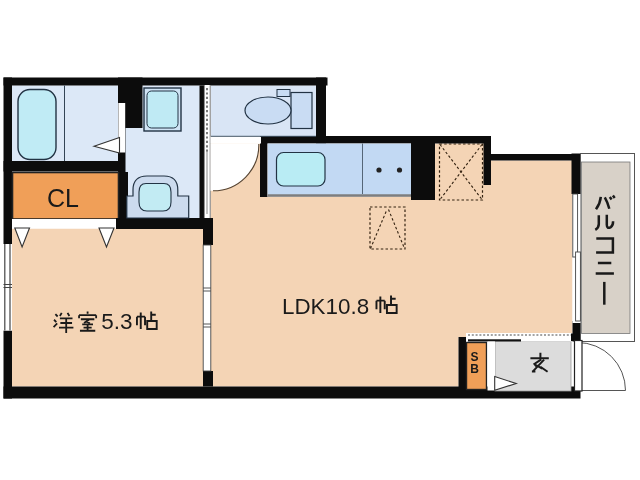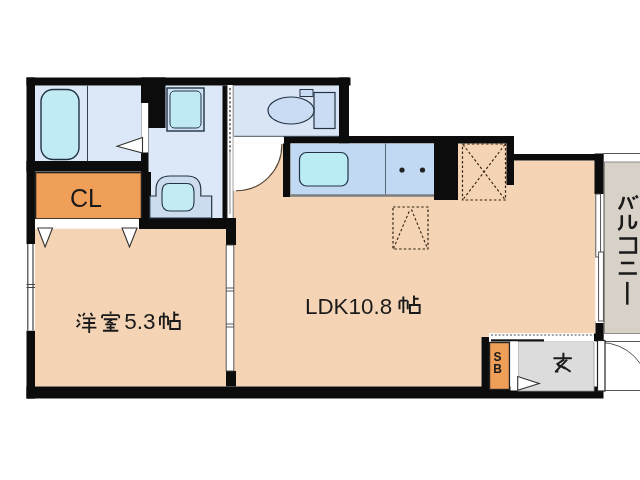--- a/index.html
+++ b/index.html
@@ -1,16 +1,16 @@
 <!DOCTYPE html>
 <html><head>
 <meta charset="utf-8">
 <style>
 html,body{margin:0;padding:0;background:#ffffff;}
-#plan{width:524px;height:480px;position:relative;font-family:"Liberation Sans", sans-serif;padding-left:23px;}
+#plan{width:524px;height:480px;position:relative;font-family:"Liberation Sans", sans-serif;}
 svg{display:block;}
 </style>
 </head>
 <body>
 <div id="plan">
 <svg width="640" height="480" viewBox="0 0 640 480">
 
 <rect x="0" y="0" width="640" height="480" fill="#ffffff"></rect>
 
 <rect x="12" y="85.5" width="106" height="75.5" fill="#dce8f7"></rect>

